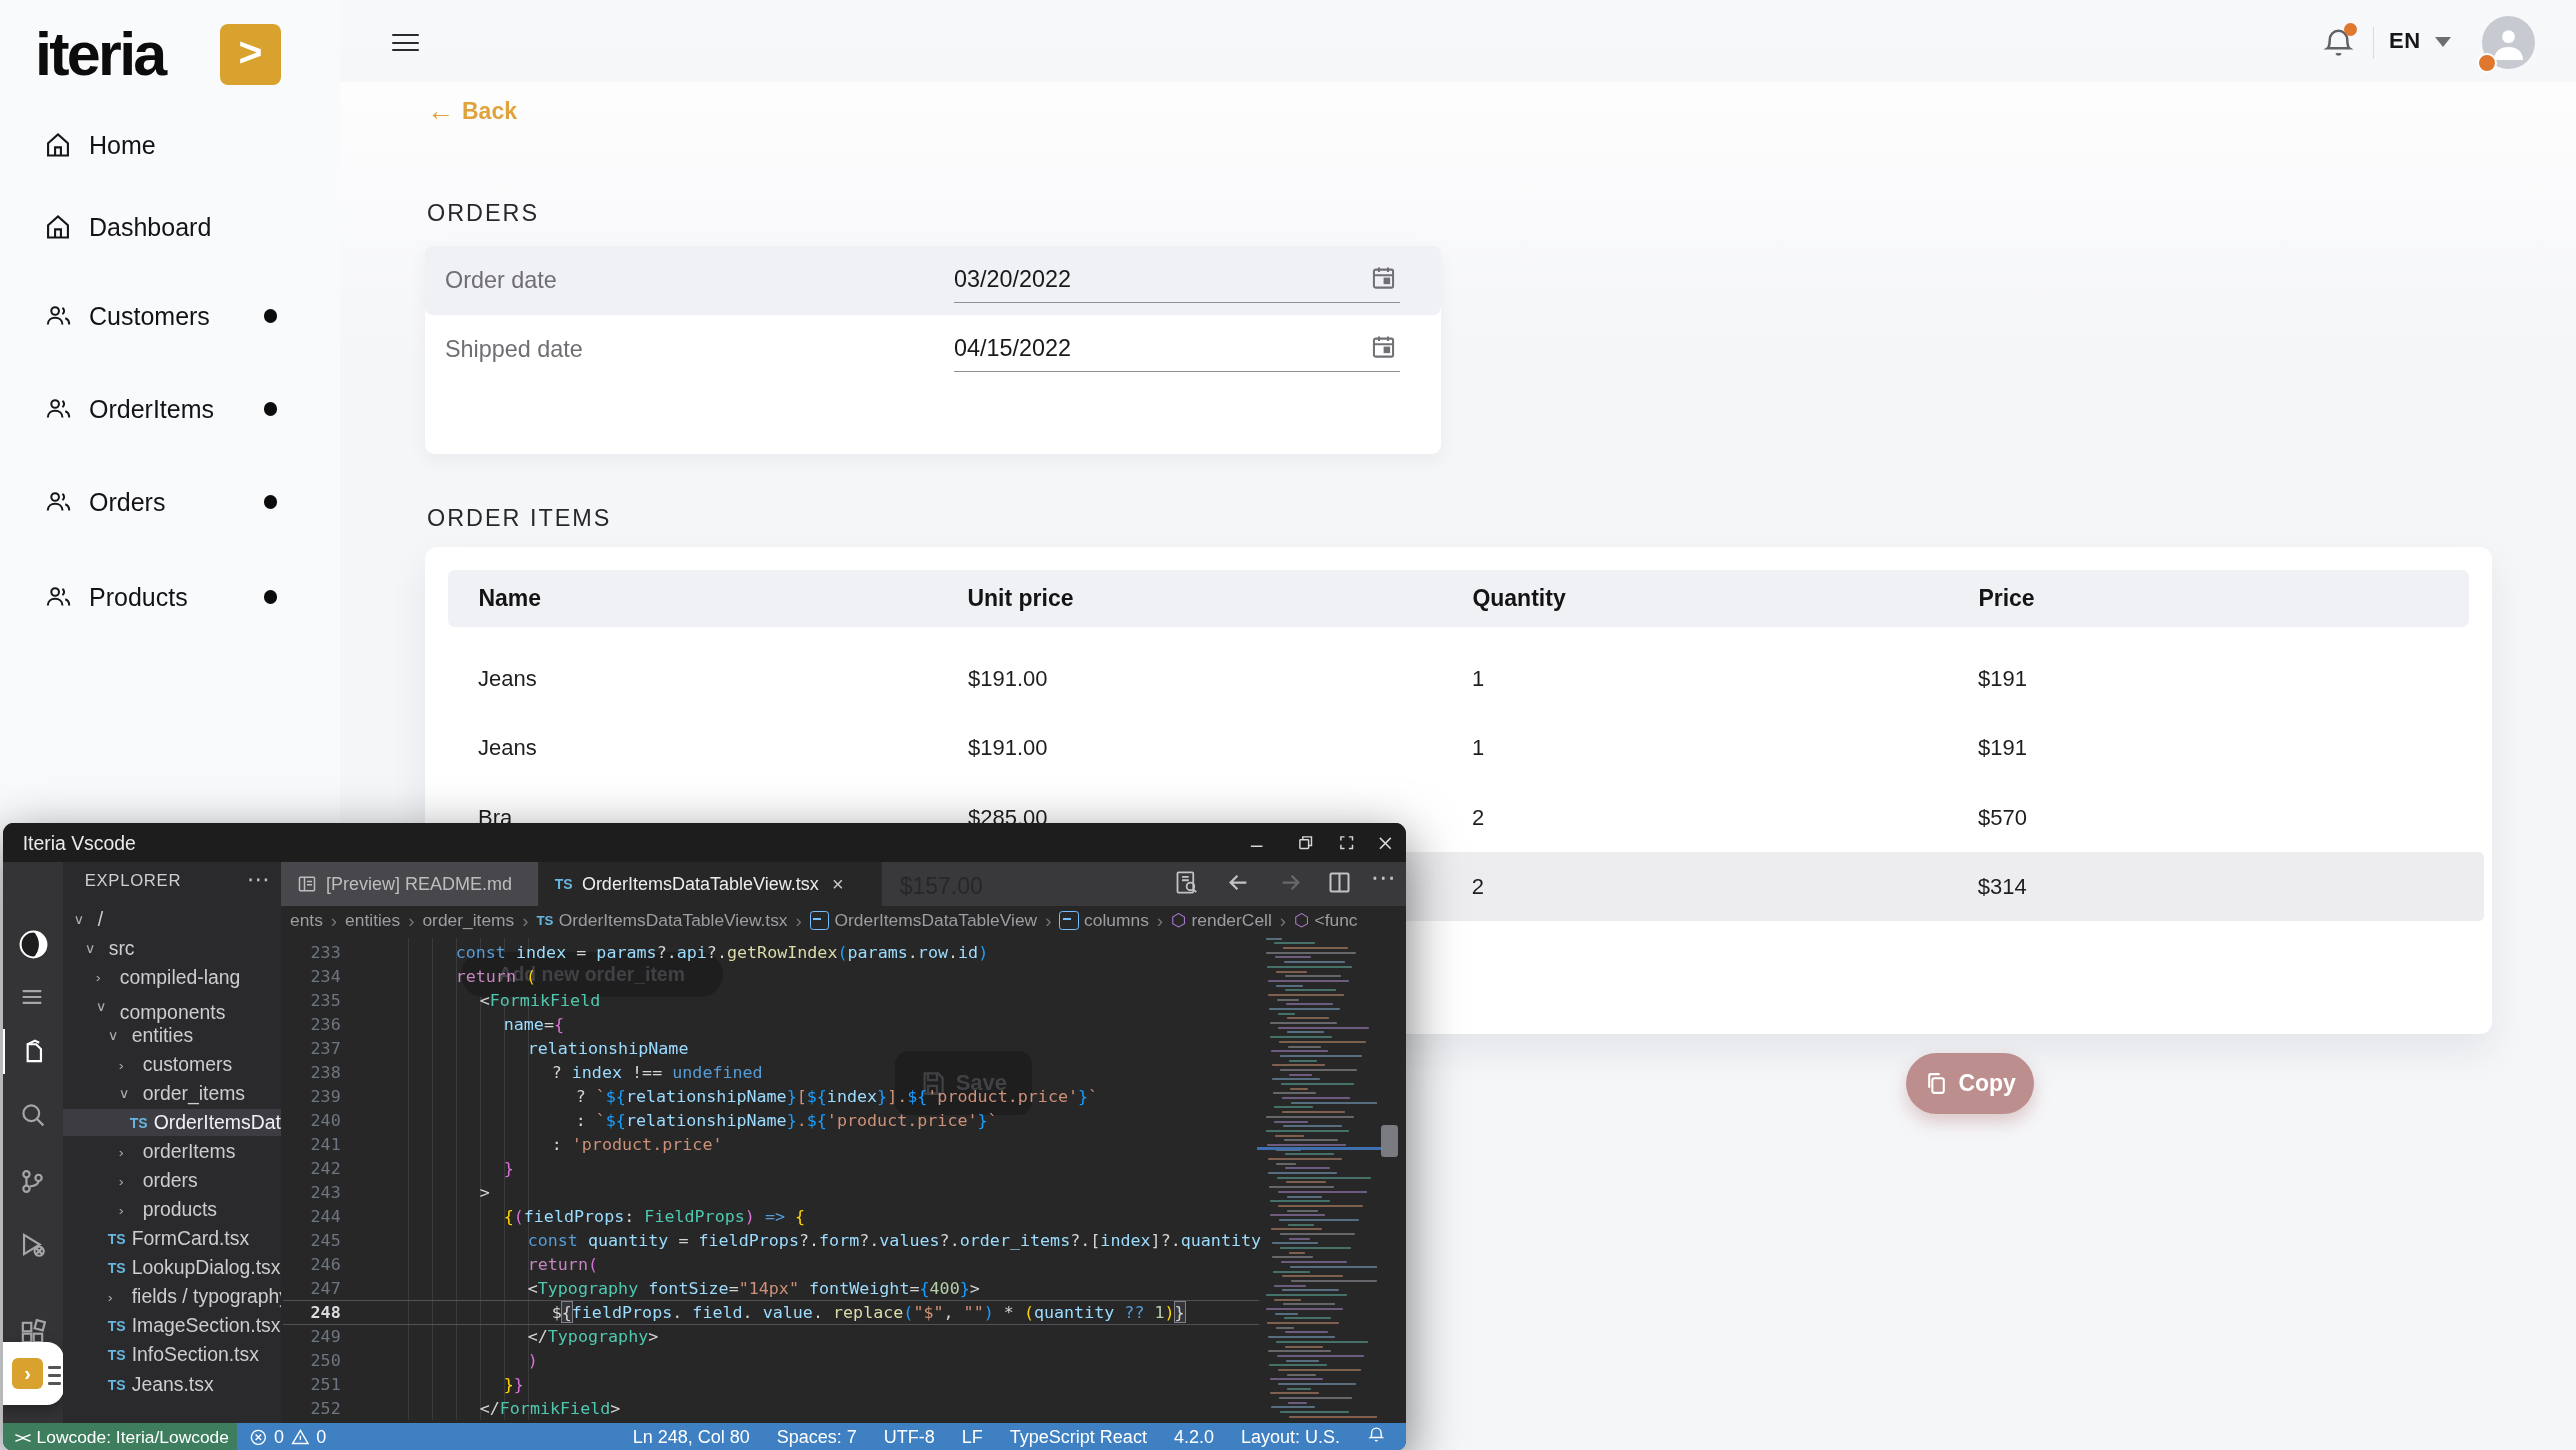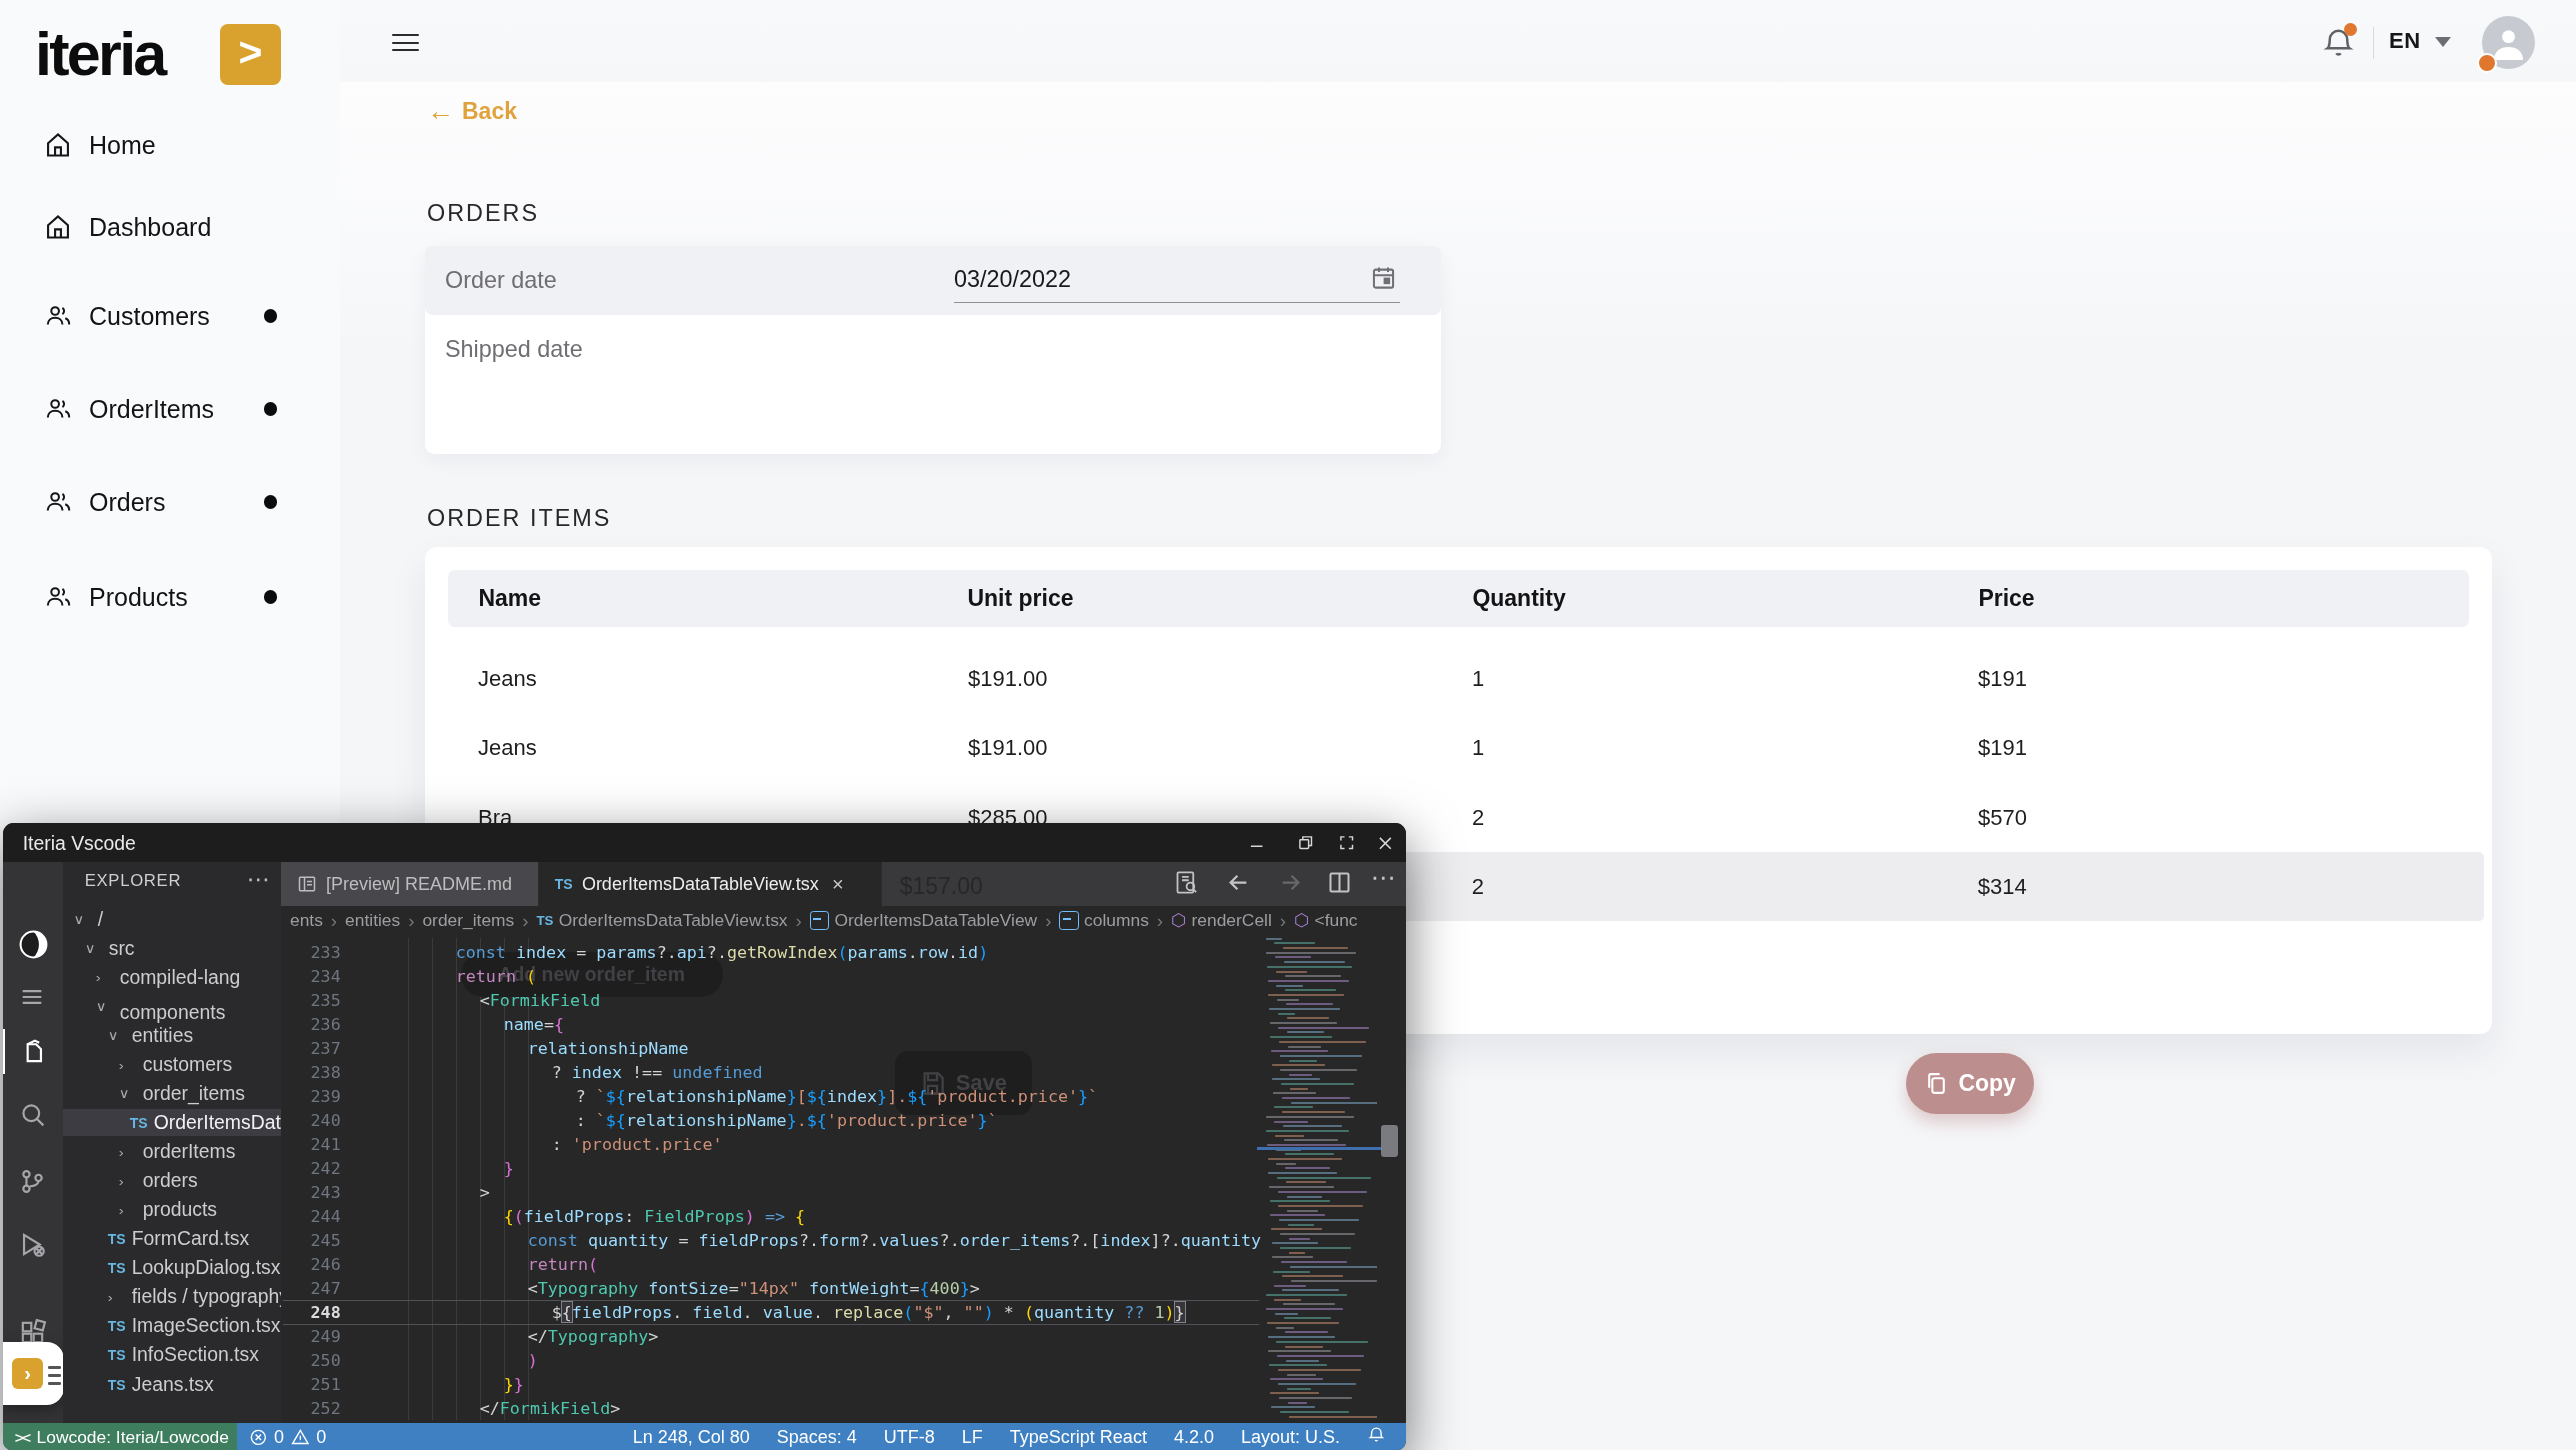--- a/index.html
+++ b/index.html
@@ -234,20 +234,28 @@
           <div class="vtext">03/20/2022</div>
           <div class="cal"><svg width="27" height="29" viewBox="0 0 24 24" fill="none" stroke="currentColor" stroke-width="1.8">
               <rect x="3.5" y="5" width="17" height="16" rx="1.5"></rect>
               <path d="M8 3v4M16 3v4M3.5 10h17"></path>
               <rect x="13" y="13" width="4" height="4" fill="currentColor"></rect>
             </svg></div>
         </div>
       </div>
       <div class="form-row" style="top: 69px;">
         <div class="flabel">Shipped date</div>
+        <div class="fvalue">
+          <div class="vtext">04/15/2022</div>
+          <div class="cal"><svg width="27" height="29" viewBox="0 0 24 24" fill="none" stroke="currentColor" stroke-width="1.8">
+              <rect x="3.5" y="5" width="17" height="16" rx="1.5"></rect>
+              <path d="M8 3v4M16 3v4M3.5 10h17"></path>
+              <rect x="13" y="13" width="4" height="4" fill="currentColor"></rect>
+            </svg></div>
+        </div>
       </div>
     </div>
 
   <div class="section-title" style="top:505px">ORDER ITEMS</div>
 
   <div id="table-card" class="abs">
     <div id="thead">
         <span class="th col0" style="left: 30px;">Name</span>
         <span class="th col1" style="left: 519px;">Unit price</span>
         <span class="th col2" style="left: 1024px;">Quantity</span>
@@ -693,21 +701,21 @@
           </svg>
         <span>0</span>
         <svg width="18.7" height="18.7" viewBox="0 0 24 24" fill="none" stroke="#fff" stroke-width="1.8">
             <path d="M12 3L22 20H2z"></path>
             <path d="M12 10v5M12 17.5v.5"></path>
           </svg>
         <span>0</span>
       </div>
       <div id="status-right">
           <span>Ln 248, Col 80</span>
-          <span>Spaces: 4</span>
+          <span>Spaces: 7</span>
           <span>UTF-8</span>
           <span>LF</span>
           <span>TypeScript React</span>
           <span>4.2.0</span>
           <span>Layout: U.S.</span>
           <span><svg width="18.7" height="18.7" viewBox="0 0 24 24" fill="none" stroke="#fff" stroke-width="1.8">
               <path d="M6 10a6 6 0 0 1 12 0c0 5 1.5 6 1.5 6h-15S6 15 6 10z"></path>
               <path d="M10.5 19.5a1.8 1.8 0 0 0 3 0"></path>
             </svg></span>
         </div>

